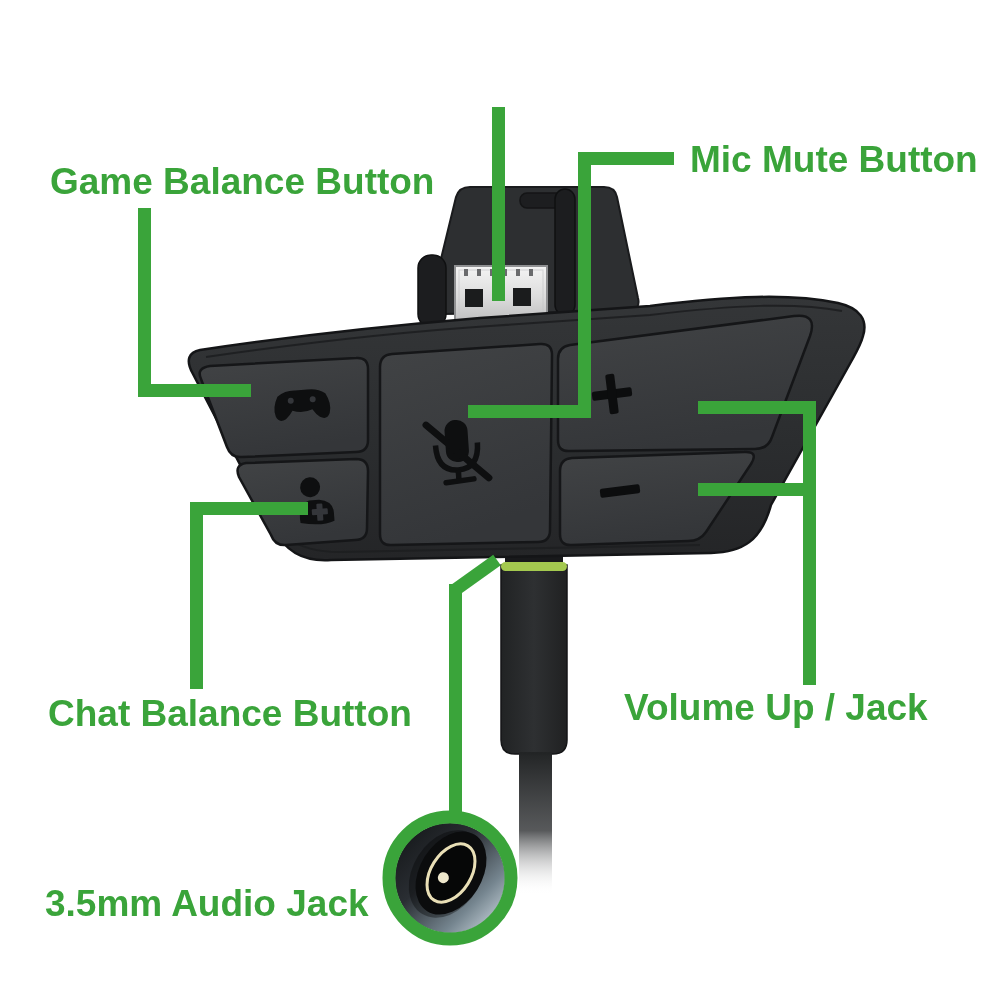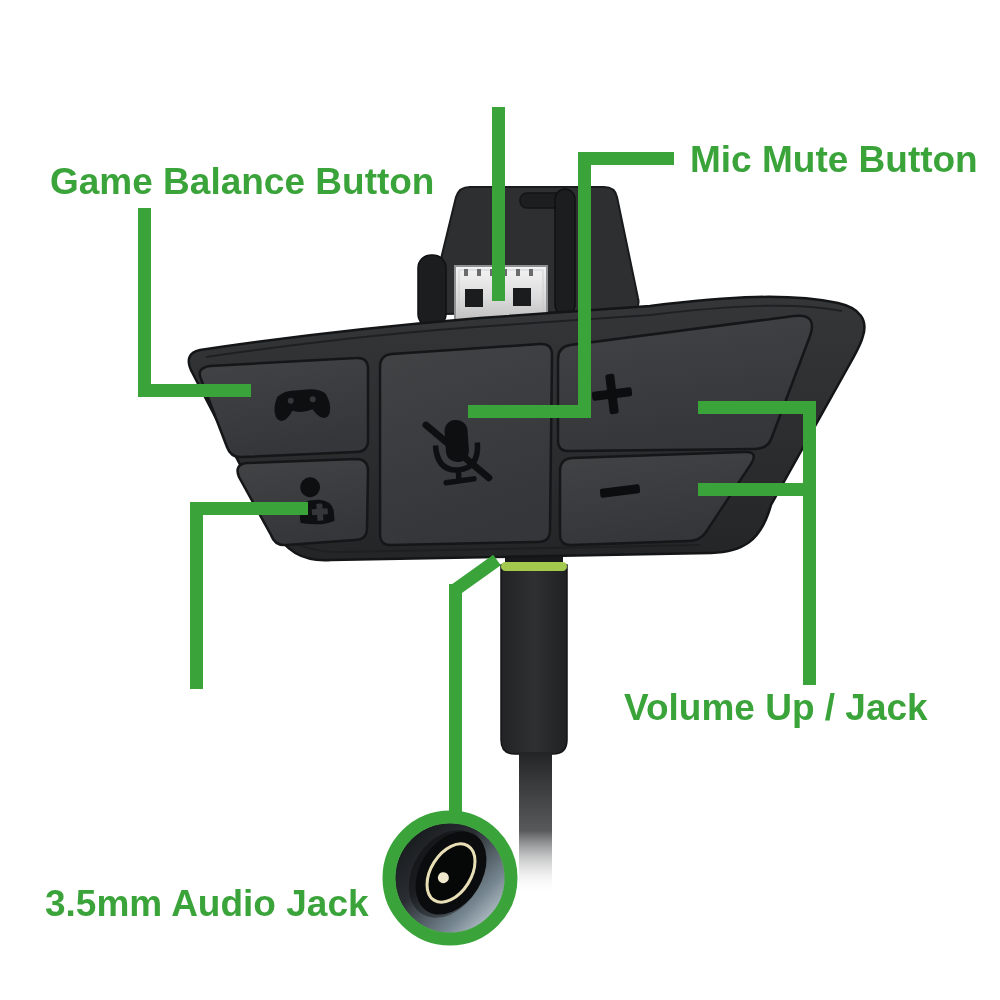--- a/index.html
+++ b/index.html
@@ -175,15 +175,16 @@
       </g>
       <g>
         <path class="gls" d="M 497,560 L 455,590" stroke-width="13"></path>
         <rect class="gl" x="449" y="584" width="13" height="236"></rect>
       </g>
     </g>
   </svg>
 
   <div class="label lbl-mic">Mic Mute Button</div>
   <div class="label lbl-game">Game Balance Button</div>
+  <div class="label lbl-chat">Chat Balance Button</div>
   <div class="label lbl-vol">Volume Up / Jack</div>
   <div class="label lbl-jack">3.5mm Audio Jack</div>
 </div>
 
 </body></html>

